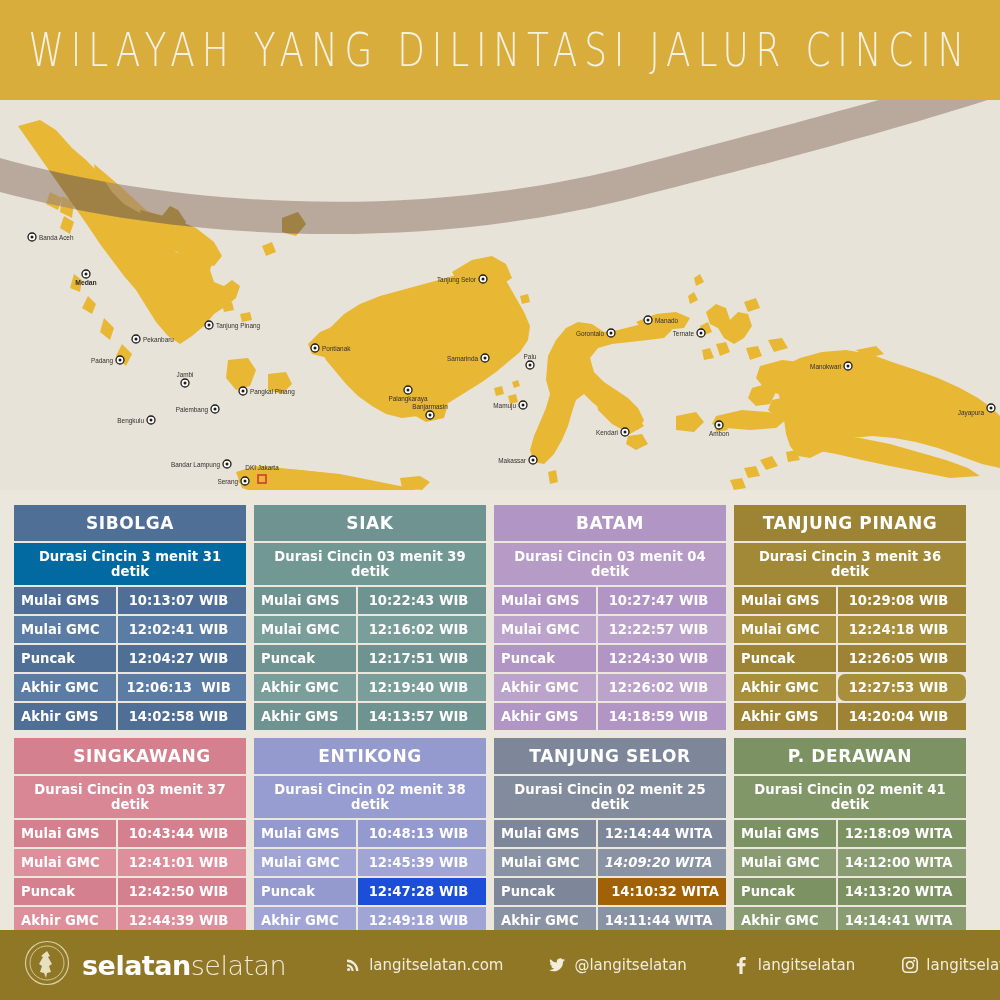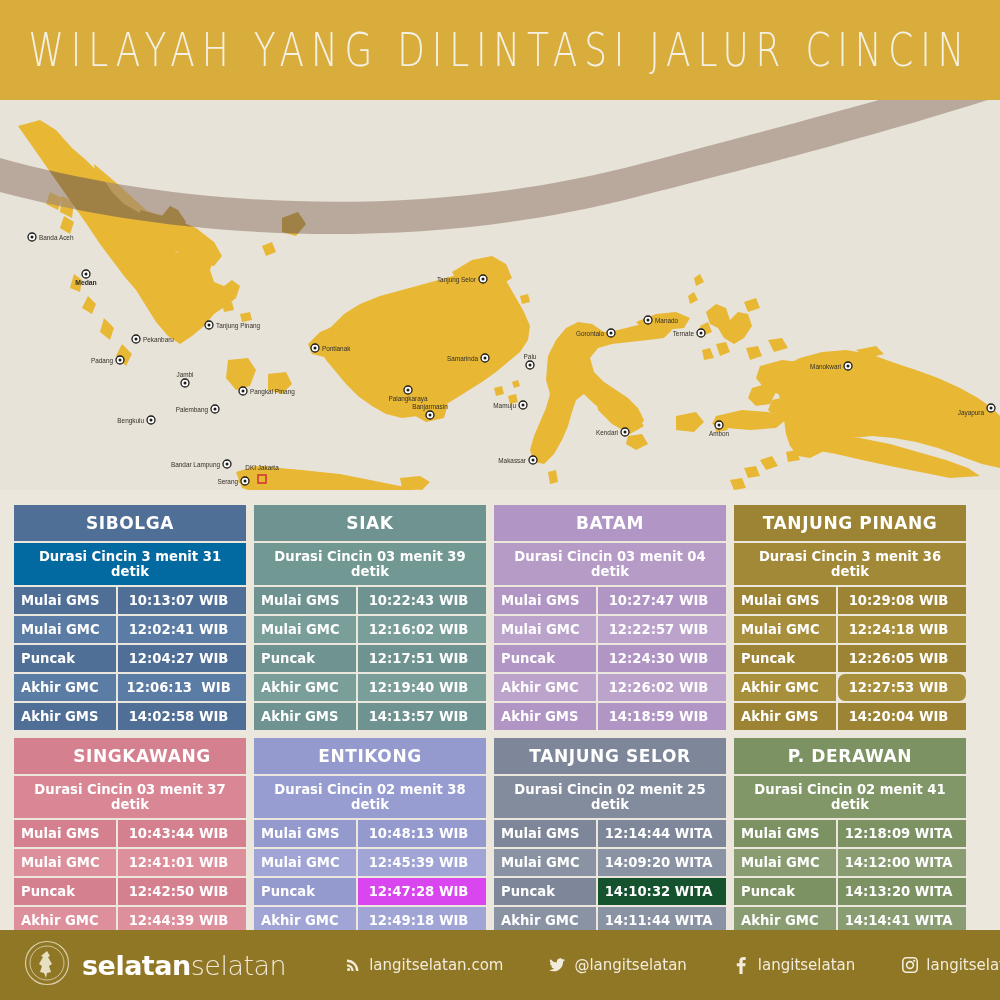--- a/index.html
+++ b/index.html
@@ -647,45 +647,45 @@
       <div class="card-row">
         <div class="lbl" style="background: rgb(148, 153, 206);">Mulai GMS</div>
         <div class="val" style="background: rgb(148, 153, 206);">10:48:13 WIB</div>
       </div>
       <div class="card-row">
         <div class="lbl" style="background: rgb(160, 165, 213);">Mulai GMC</div>
         <div class="val" style="background: rgb(160, 165, 213);">12:45:39 WIB</div>
       </div>
       <div class="card-row">
         <div class="lbl" style="background: rgb(148, 153, 206);">Puncak</div>
-        <div class="val" style="background: #d946ef;">12:47:28 WIB</div>
+        <div class="val" style="background: #1d4ed8;">12:47:28 WIB</div>
       </div>
       <div class="card-row">
         <div class="lbl" style="background: rgb(160, 165, 213);">Akhir GMC</div>
         <div class="val" style="background: rgb(160, 165, 213);">12:49:18 WIB</div>
       </div>
       <div class="card-row">
         <div class="lbl" style="background: rgb(148, 153, 206);">Akhir GMS</div>
         <div class="val" style="background: rgb(148, 153, 206);">14:34:17 WIB</div>
       </div>
     </div>
     <div class="card">
       <div class="card-title" style="background: rgb(125, 135, 153);">TANJUNG SELOR</div>
       <div class="card-sub" style="background: rgb(130, 140, 157);">Durasi Cincin 02 menit 25 detik</div>
       <div class="card-row">
         <div class="lbl" style="background: rgb(125, 135, 153);">Mulai GMS</div>
         <div class="val" style="background: rgb(125, 135, 153);">12:14:44 WITA</div>
       </div>
       <div class="card-row">
         <div class="lbl" style="background: rgb(138, 147, 163);">Mulai GMC</div>
-        <div class="val" style="background: rgb(138, 147, 163);">14:09:20 WITA</div>
+        <div class="val" style="background: rgb(138, 147, 163); font-style: italic;">14:09:20 WITA</div>
       </div>
       <div class="card-row">
         <div class="lbl" style="background: rgb(125, 135, 153);">Puncak</div>
-        <div class="val" style="background: #14532d;">14:10:32 WITA</div>
+        <div class="val" style="background: #a16207; text-align: right;">14:10:32 WITA</div>
       </div>
       <div class="card-row">
         <div class="lbl" style="background: rgb(138, 147, 163);">Akhir GMC</div>
         <div class="val" style="background: rgb(138, 147, 163);">14:11:44 WITA</div>
       </div>
       <div class="card-row">
         <div class="lbl" style="background: rgb(125, 135, 153);">Akhir GMS</div>
         <div class="val" style="background: rgb(125, 135, 153);">15:47:28 WITA</div>
       </div>
     </div>

